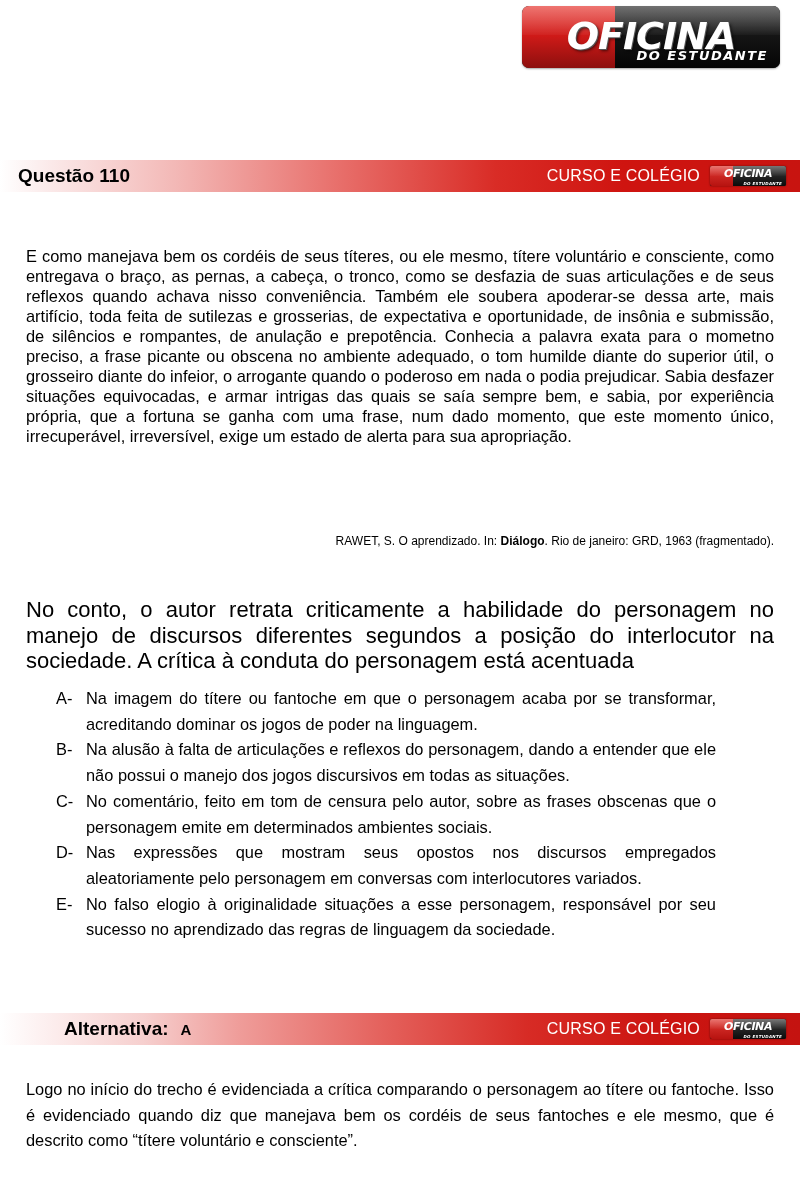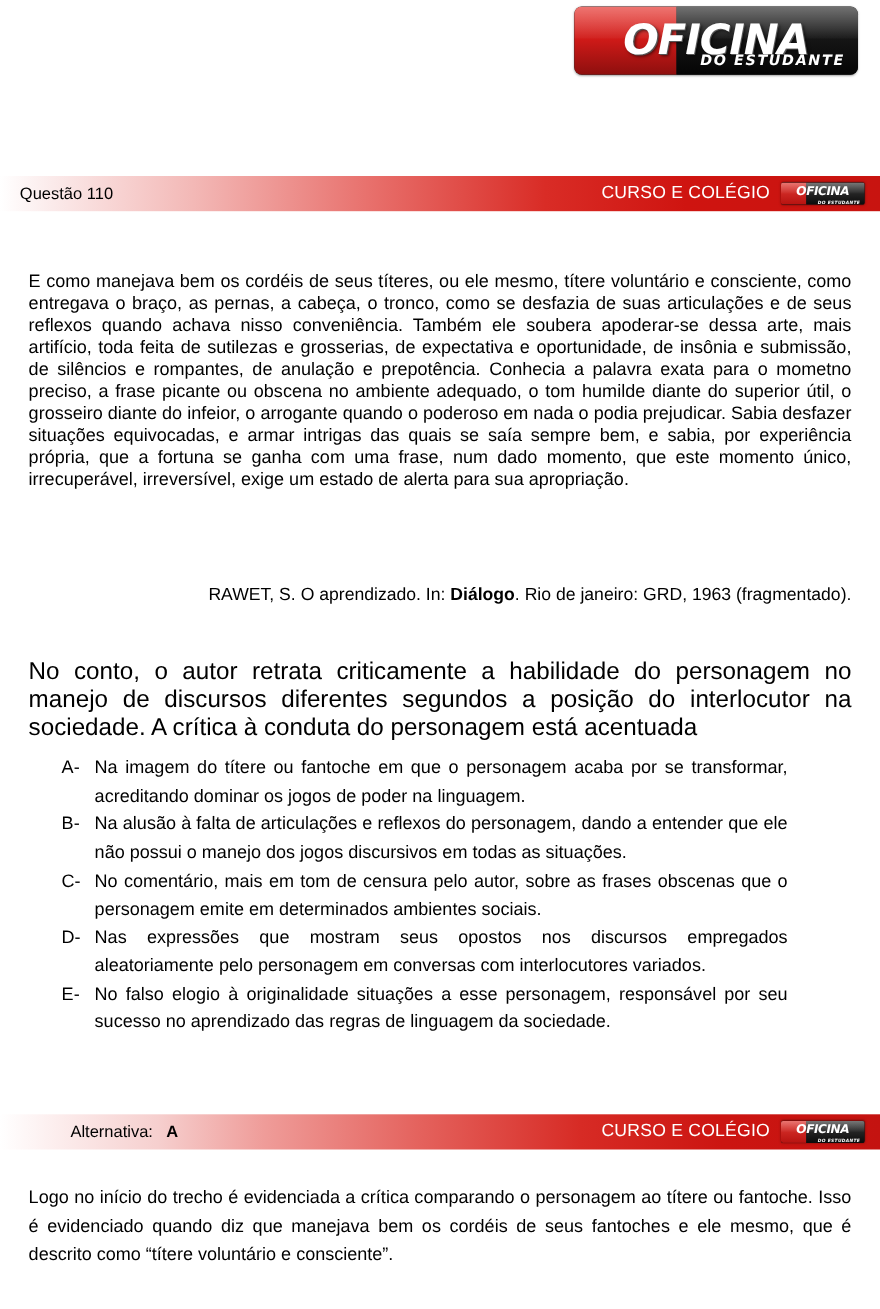--- a/index.html
+++ b/index.html
@@ -105,22 +105,22 @@
         #ffffff 0%,
         #fdf1f1 5%,
         #f6cfce 18%,
         #ef9c99 30%,
         #e4615c 48%,
         #d72b25 66%,
         #cc1511 82%,
         #c41310 100%);
   }
   .bar-left-label {
-    font-weight: normal;
-    font-size: 15px;
+    font-weight: bold;
+    font-size: 19px;
     color: #000000;
     white-space: nowrap;
   }
   .question-bar .bar-left-label { margin-left: 18px; }
   .answer-bar   .bar-left-label { margin-left: 64px; }
   .answer-bar .answer-letter {
     font-weight: bold;
     font-size: 15px;
     color: #000000;
     margin-left: 12px;
@@ -197,21 +197,21 @@
     font-size: 16.4px;
     line-height: 20px;
     text-align: justify;
     text-justify: inter-word;
   }
   .citation {
     position: absolute;
     top: 533px;
     left: 26px;
     width: 748px;
-    font-size: 16px;
+    font-size: 12px;
     text-align: right;
     line-height: 16px;
   }
   .citation b { font-weight: bold; }
 
   .stem {
     position: absolute;
     top: 597px;
     left: 26px;
     width: 748px;
@@ -294,21 +294,21 @@
   <div class="option">
     <span class="option-letter">A-</span>
     <span class="option-text">Na imagem do títere ou fantoche em que o personagem acaba por se transformar, acreditando dominar os jogos de poder na linguagem.</span>
   </div>
   <div class="option">
     <span class="option-letter">B-</span>
     <span class="option-text">Na alusão à falta de articulações e reflexos do personagem, dando a entender que ele não possui o manejo dos jogos discursivos em todas as situações.</span>
   </div>
   <div class="option">
     <span class="option-letter">C-</span>
-    <span class="option-text">No comentário, mais em tom de censura pelo autor, sobre as frases obscenas que o personagem emite em determinados ambientes sociais.</span>
+    <span class="option-text">No comentário, feito em tom de censura pelo autor, sobre as frases obscenas que o personagem emite em determinados ambientes sociais.</span>
   </div>
   <div class="option">
     <span class="option-letter">D-</span>
     <span class="option-text">Nas expressões que mostram seus opostos nos discursos empregados aleatoriamente pelo personagem em conversas com interlocutores variados.</span>
   </div>
   <div class="option">
     <span class="option-letter">E-</span>
     <span class="option-text">No falso elogio à originalidade situações a esse personagem, responsável por seu sucesso no aprendizado das regras de linguagem da sociedade.</span>
   </div>
 </div>

